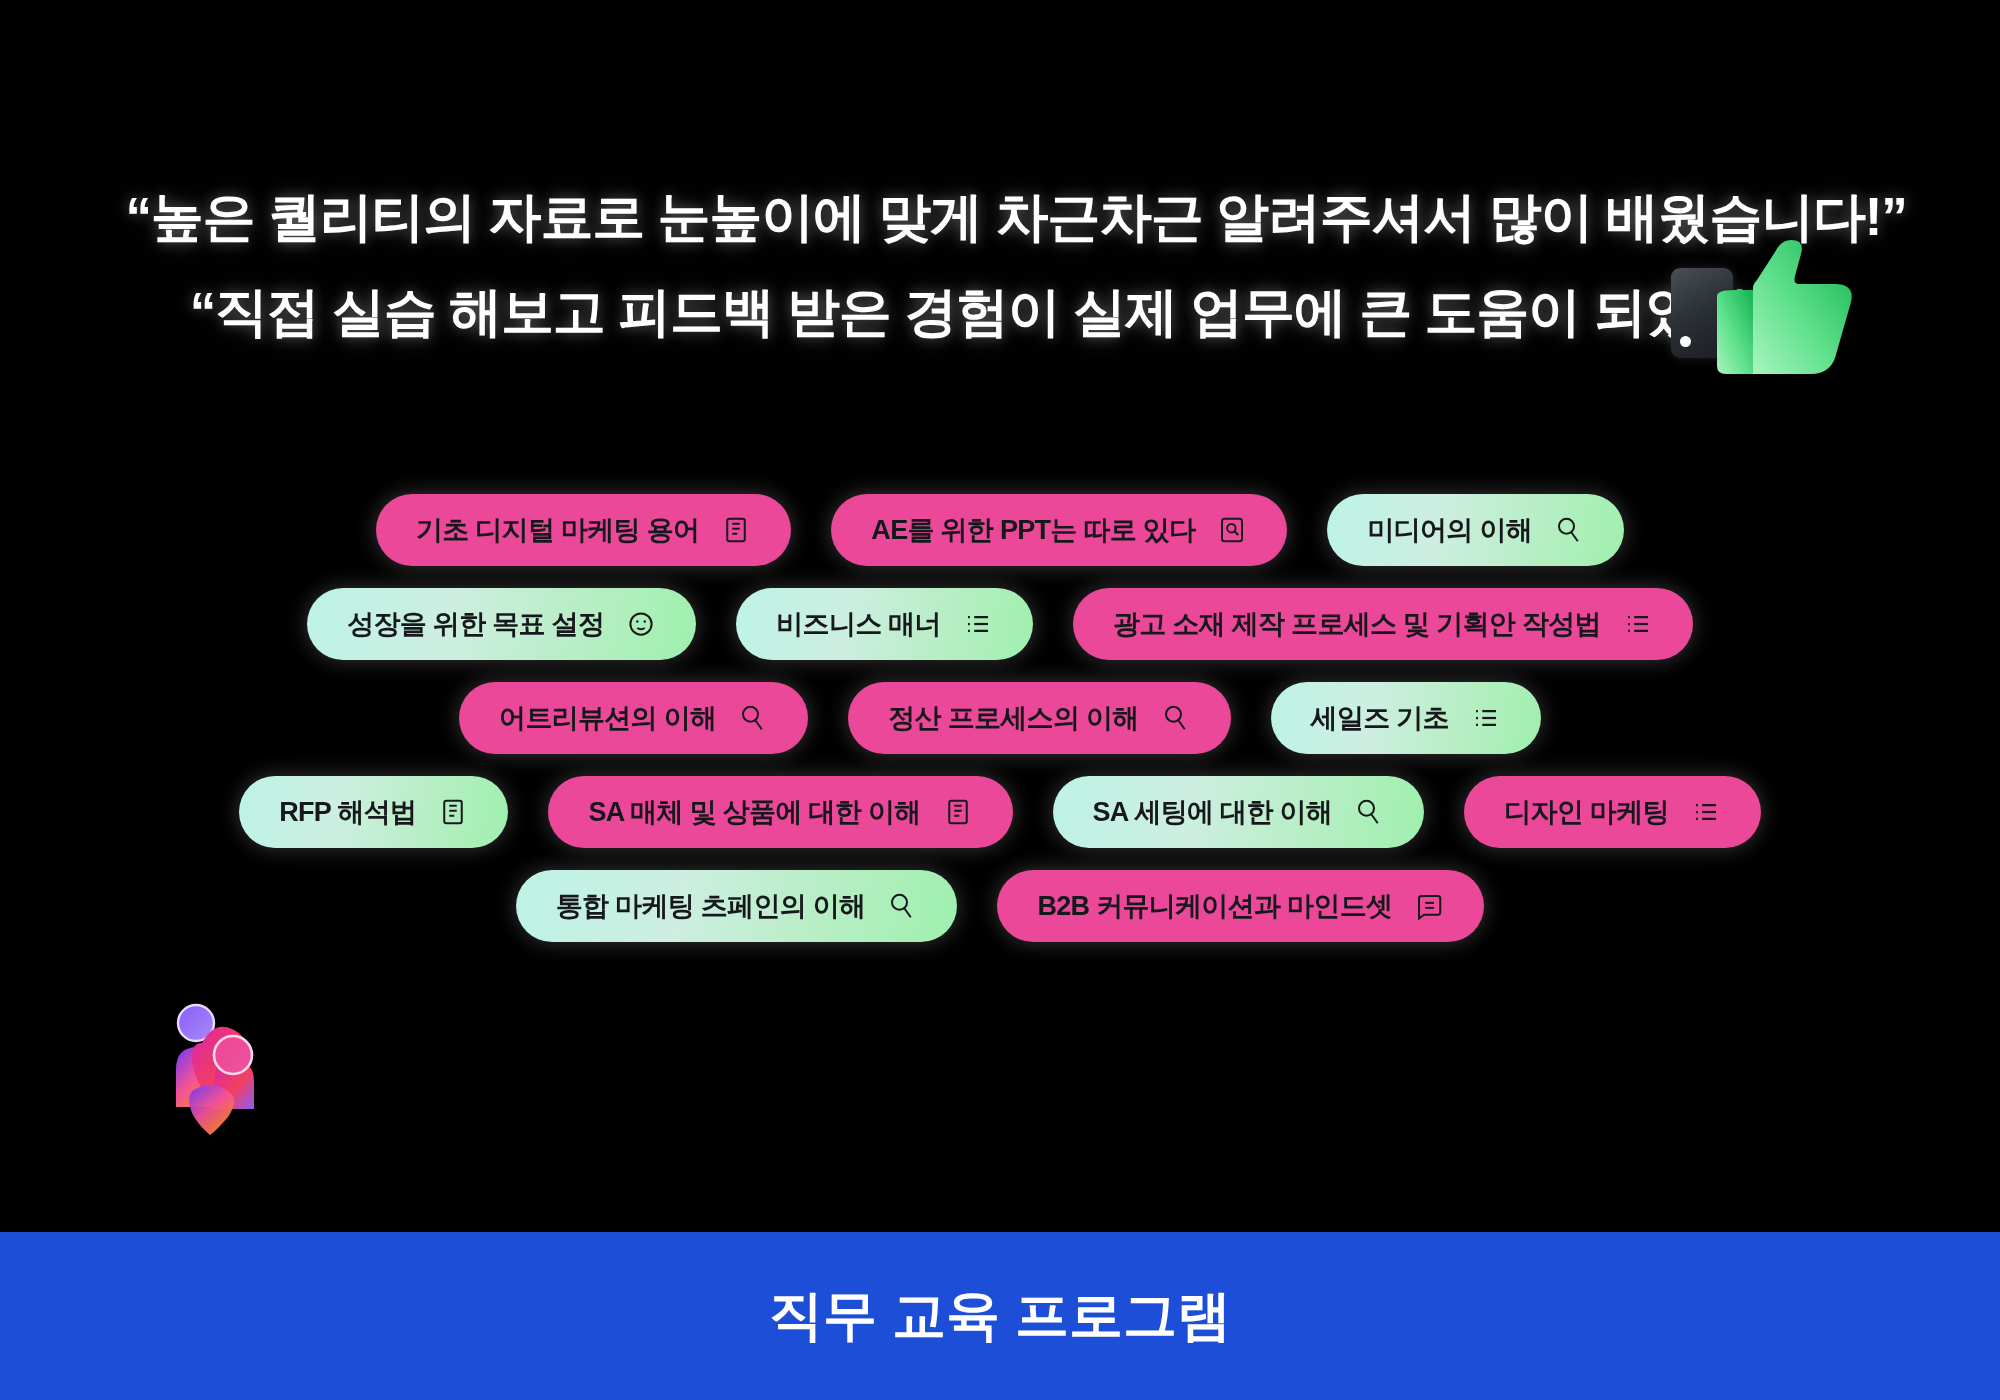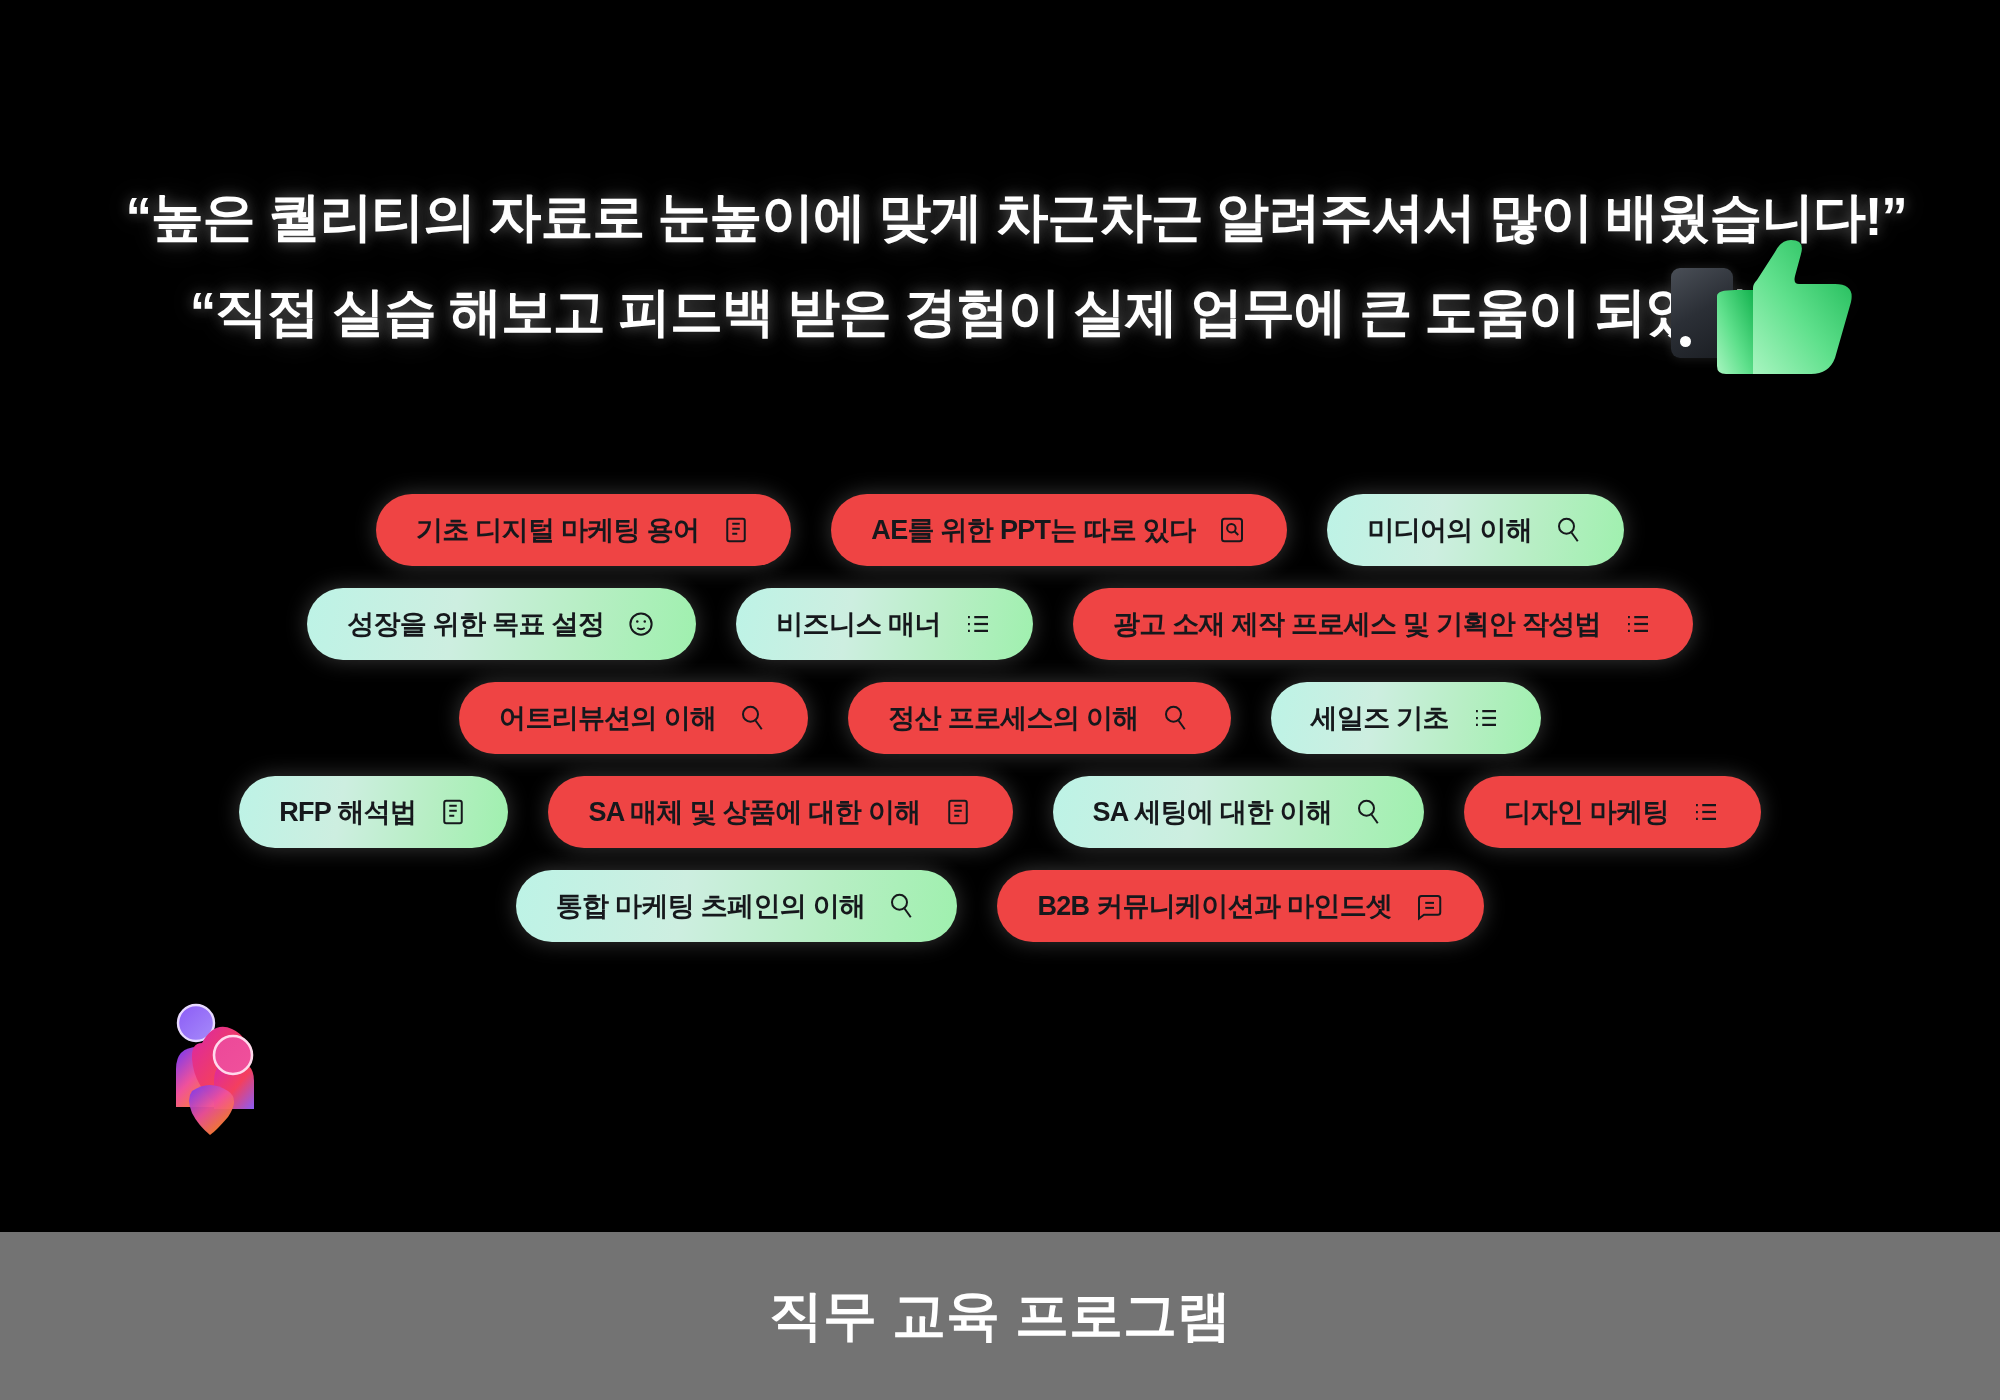--- a/index.html
+++ b/index.html
@@ -79,31 +79,31 @@
     white-space:nowrap;
     box-shadow:0 0 22px rgba(255,255,255,.22);
   }
   .pill .label {
     font-size:27px;
     font-weight:700;
     color:#16181c;
     letter-spacing:-.7px;
     line-height:1;
   }
-  .pill.white { background:#ef4444;align-items:center; }
+  .pill.white { background:#ec4899;align-items:center; }
   .pill.mint  { background:linear-gradient(100deg,#bdf3e6 0%,#cdeee0 38%,#b7eec4 70%,#9ff0ae 100%); }
 
   .pill .ic { width:30px; height:30px; flex:0 0 30px; display:block; }
   .pill .ic svg { width:100%; height:100%; display:block; }
 
   
   .caption-bar {
     position:absolute; left:0; top:1232px;
     width:2000px; height:168px;
-    background:#737373;
+    background:#1d4ed8;
     display:flex; align-items:center; justify-content:center;
   }
   .caption-bar .caption {
     color:#ffffff;
     font-size:54px;
     font-weight:700;
     letter-spacing:0px;
   }
 </style>
 </head>

